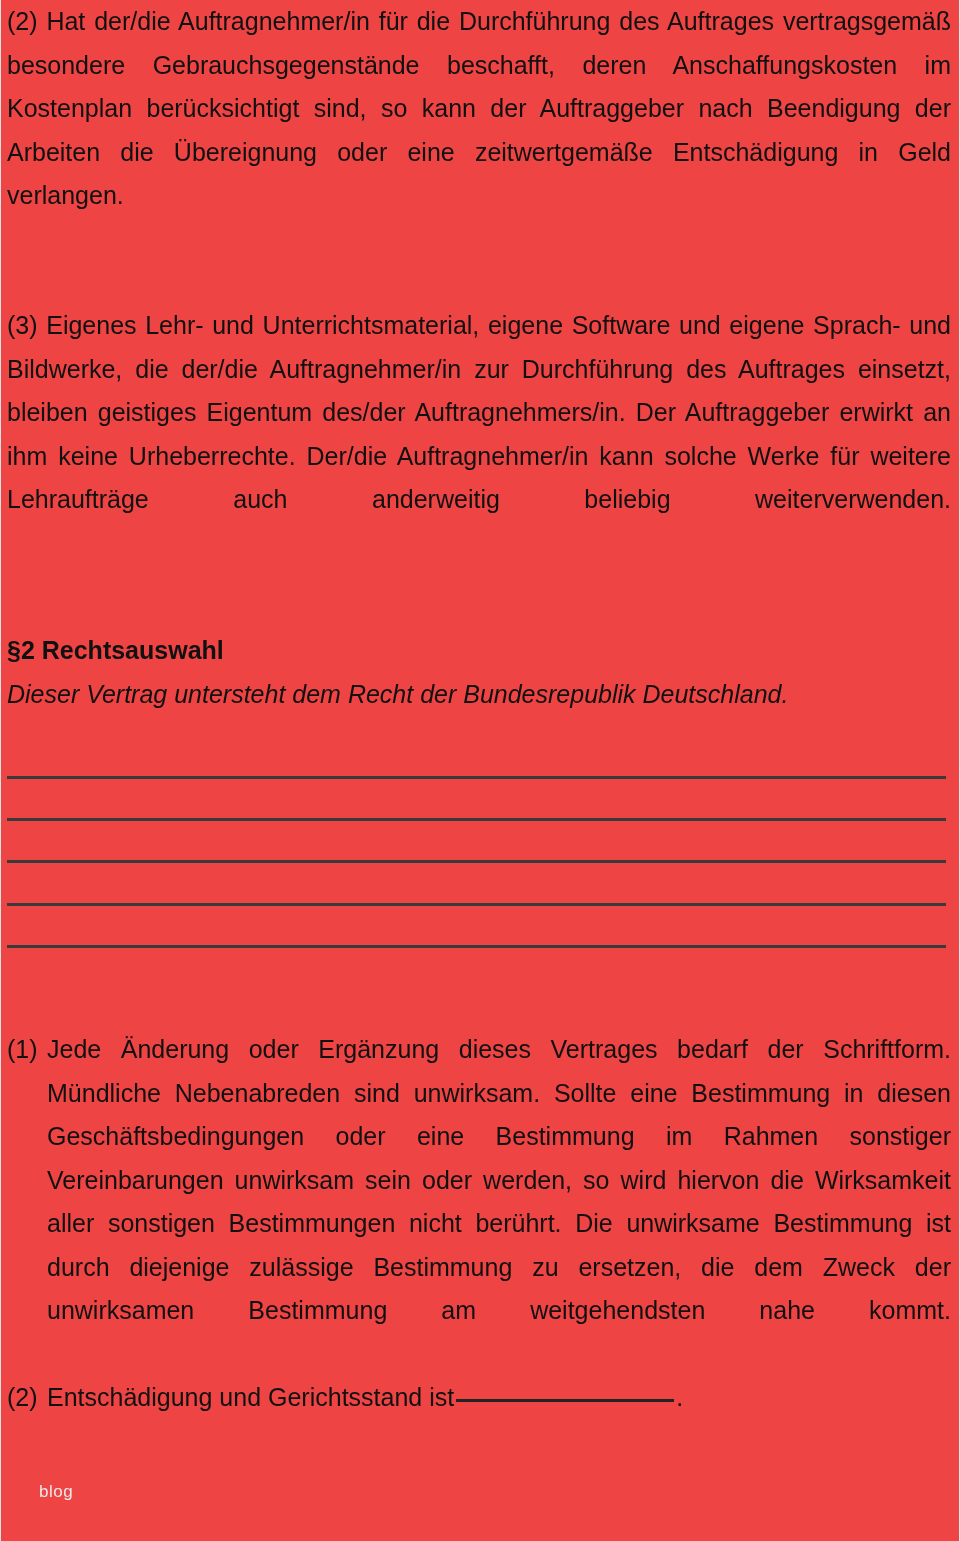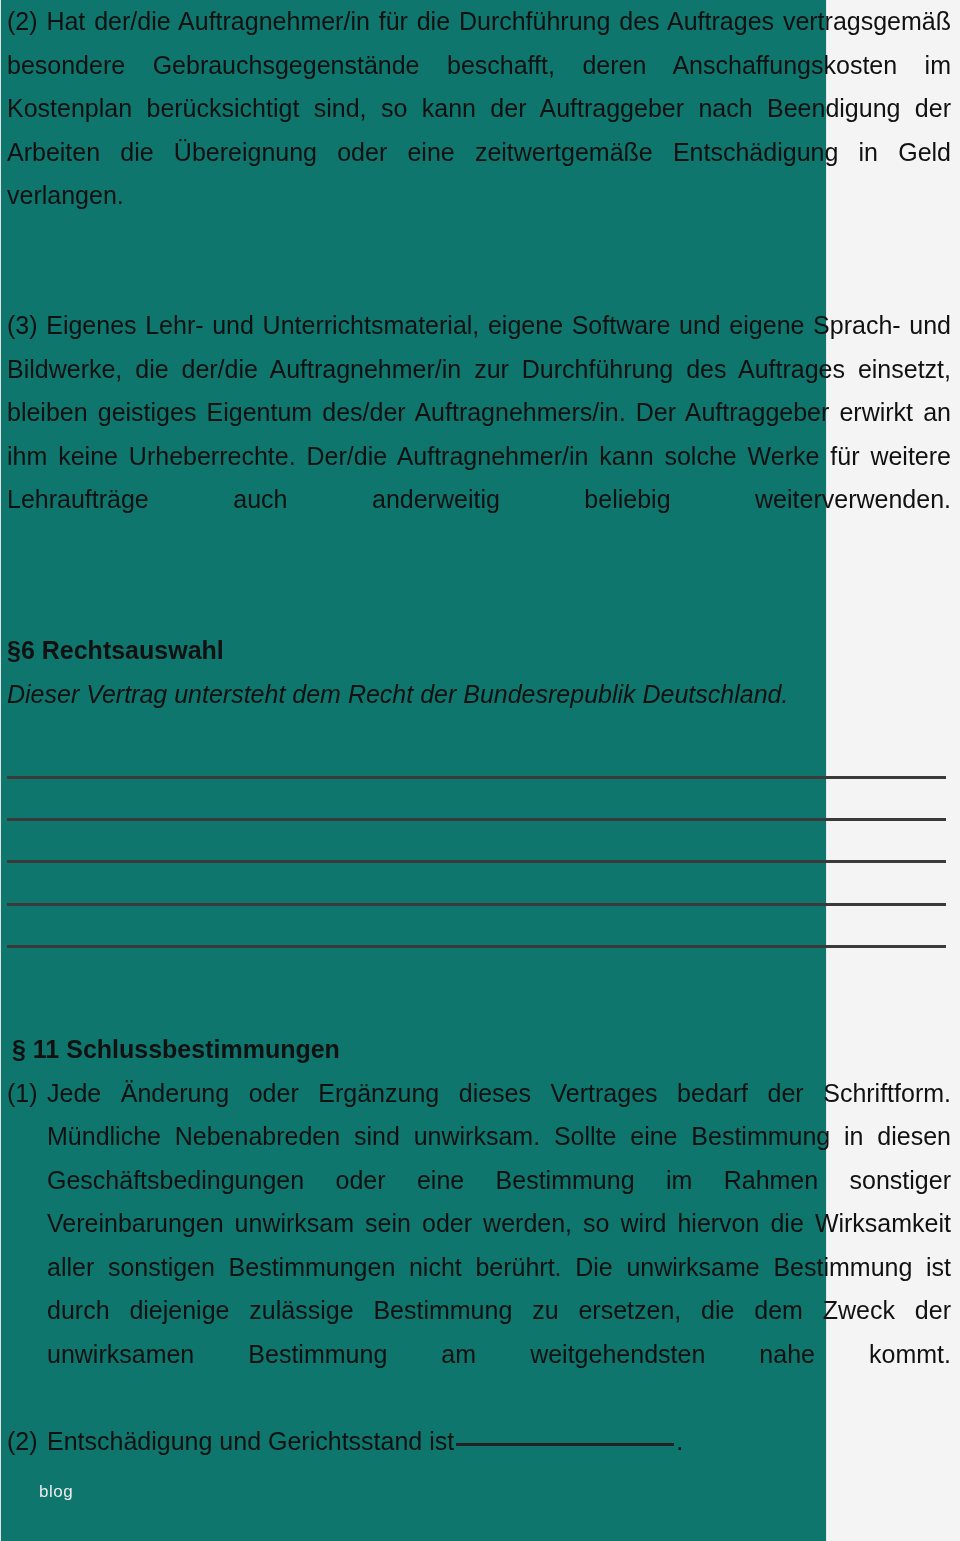--- a/index.html
+++ b/index.html
@@ -9,26 +9,26 @@
   body {
     width: 960px;
     height: 1541px;
     background: #f4f4f4;
     font-family: "Liberation Sans", sans-serif;
     color: #111111;
     overflow: hidden;
   }
   .page {
     position: relative;
-    width: 827px;
+    width: 960px;
     height: 1541px;
     box-sizing: border-box;
     border-left: 1px solid #e2e2e4;
     border-right: 1px solid #e6e6e8;
-    background: #0f766e;
+    background: #ef4444;
   }
   .content {
     position: absolute;
     left: 6px;
     top: 0;
     width: 944px;
   }
 
   
   .para {
@@ -143,37 +143,36 @@
 
     <p class="para j-all">(2) Hat der/die Auftragnehmer/in für die Durchführung des Auftrages vertragsgemäß besondere Gebrauchsgegenstände beschafft, deren Anschaffungskosten im Kostenplan berücksichtigt sind, so kann der Auftraggeber nach Beendigung der Arbeiten die Übereignung oder eine zeitwertgemäße Entschädigung in Geld verlangen.</p>
 
     <div class="gap-1"></div>
 
     <p class="para j-all">(3) Eigenes Lehr- und Unterrichtsmaterial, eigene Software und eigene Sprach- und Bildwerke, die der/die Auftragnehmer/in zur Durchführung des Auftrages einsetzt, bleiben geistiges Eigentum des/der Auftragnehmers/in. Der Auftraggeber erwirkt an ihm keine Urheberrechte. Der/die Auftragnehmer/in kann solche Werke für weitere Lehraufträge auch anderweitig beliebig weiterverwenden.</p>
 
     <div class="gap-1"></div>
     <div class="gap-3"></div>
 
-    <h2 class="heading">§6 Rechtsauswahl</h2>
+    <h2 class="heading">§2 Rechtsauswahl</h2>
     <p class="plain">Dieser Vertrag untersteht dem Recht der Bundesrepublik Deutschland.</p>
 
     <div class="gap-2"></div>
 
 
     <div class="rules" style="height: 218px; margin-top: 10px;">
       <div class="rule" style="top: 8px;"></div>
       <div class="rule" style="top: 50px;"></div>
       <div class="rule" style="top: 92px;"></div>
       <div class="rule" style="top: 135px;"></div>
       <div class="rule" style="top: 177px;"></div>
     </div>
 
     <div class="gap-2"></div>
 
-    <h2 class="heading" style="padding-left: 5px;">§ 11 Schlussbestimmungen</h2>
 
     <div class="hang">
       <span class="marker">(1)</span>
         <span class="j-all" style="display:block;">Jede Änderung oder Ergänzung dieses Vertrages bedarf der Schriftform. Mündliche Nebenabreden sind unwirksam. Sollte eine Bestimmung in diesen Geschäftsbedingungen oder eine Bestimmung im Rahmen sonstiger Vereinbarungen unwirksam sein oder werden, so wird hiervon die Wirksamkeit aller sonstigen Bestimmungen nicht berührt. Die unwirksame Bestimmung ist durch diejenige zulässige Bestimmung zu ersetzen, die dem Zweck der unwirksamen Bestimmung am weitgehendsten nahe kommt.</span>
     </div>
 
     <div class="hang tight">
       <span class="marker">(2)</span><span>Entschädigung und Gerichtsstand ist</span><span class="blank-inline"></span><span>.</span>
     </div>
 

